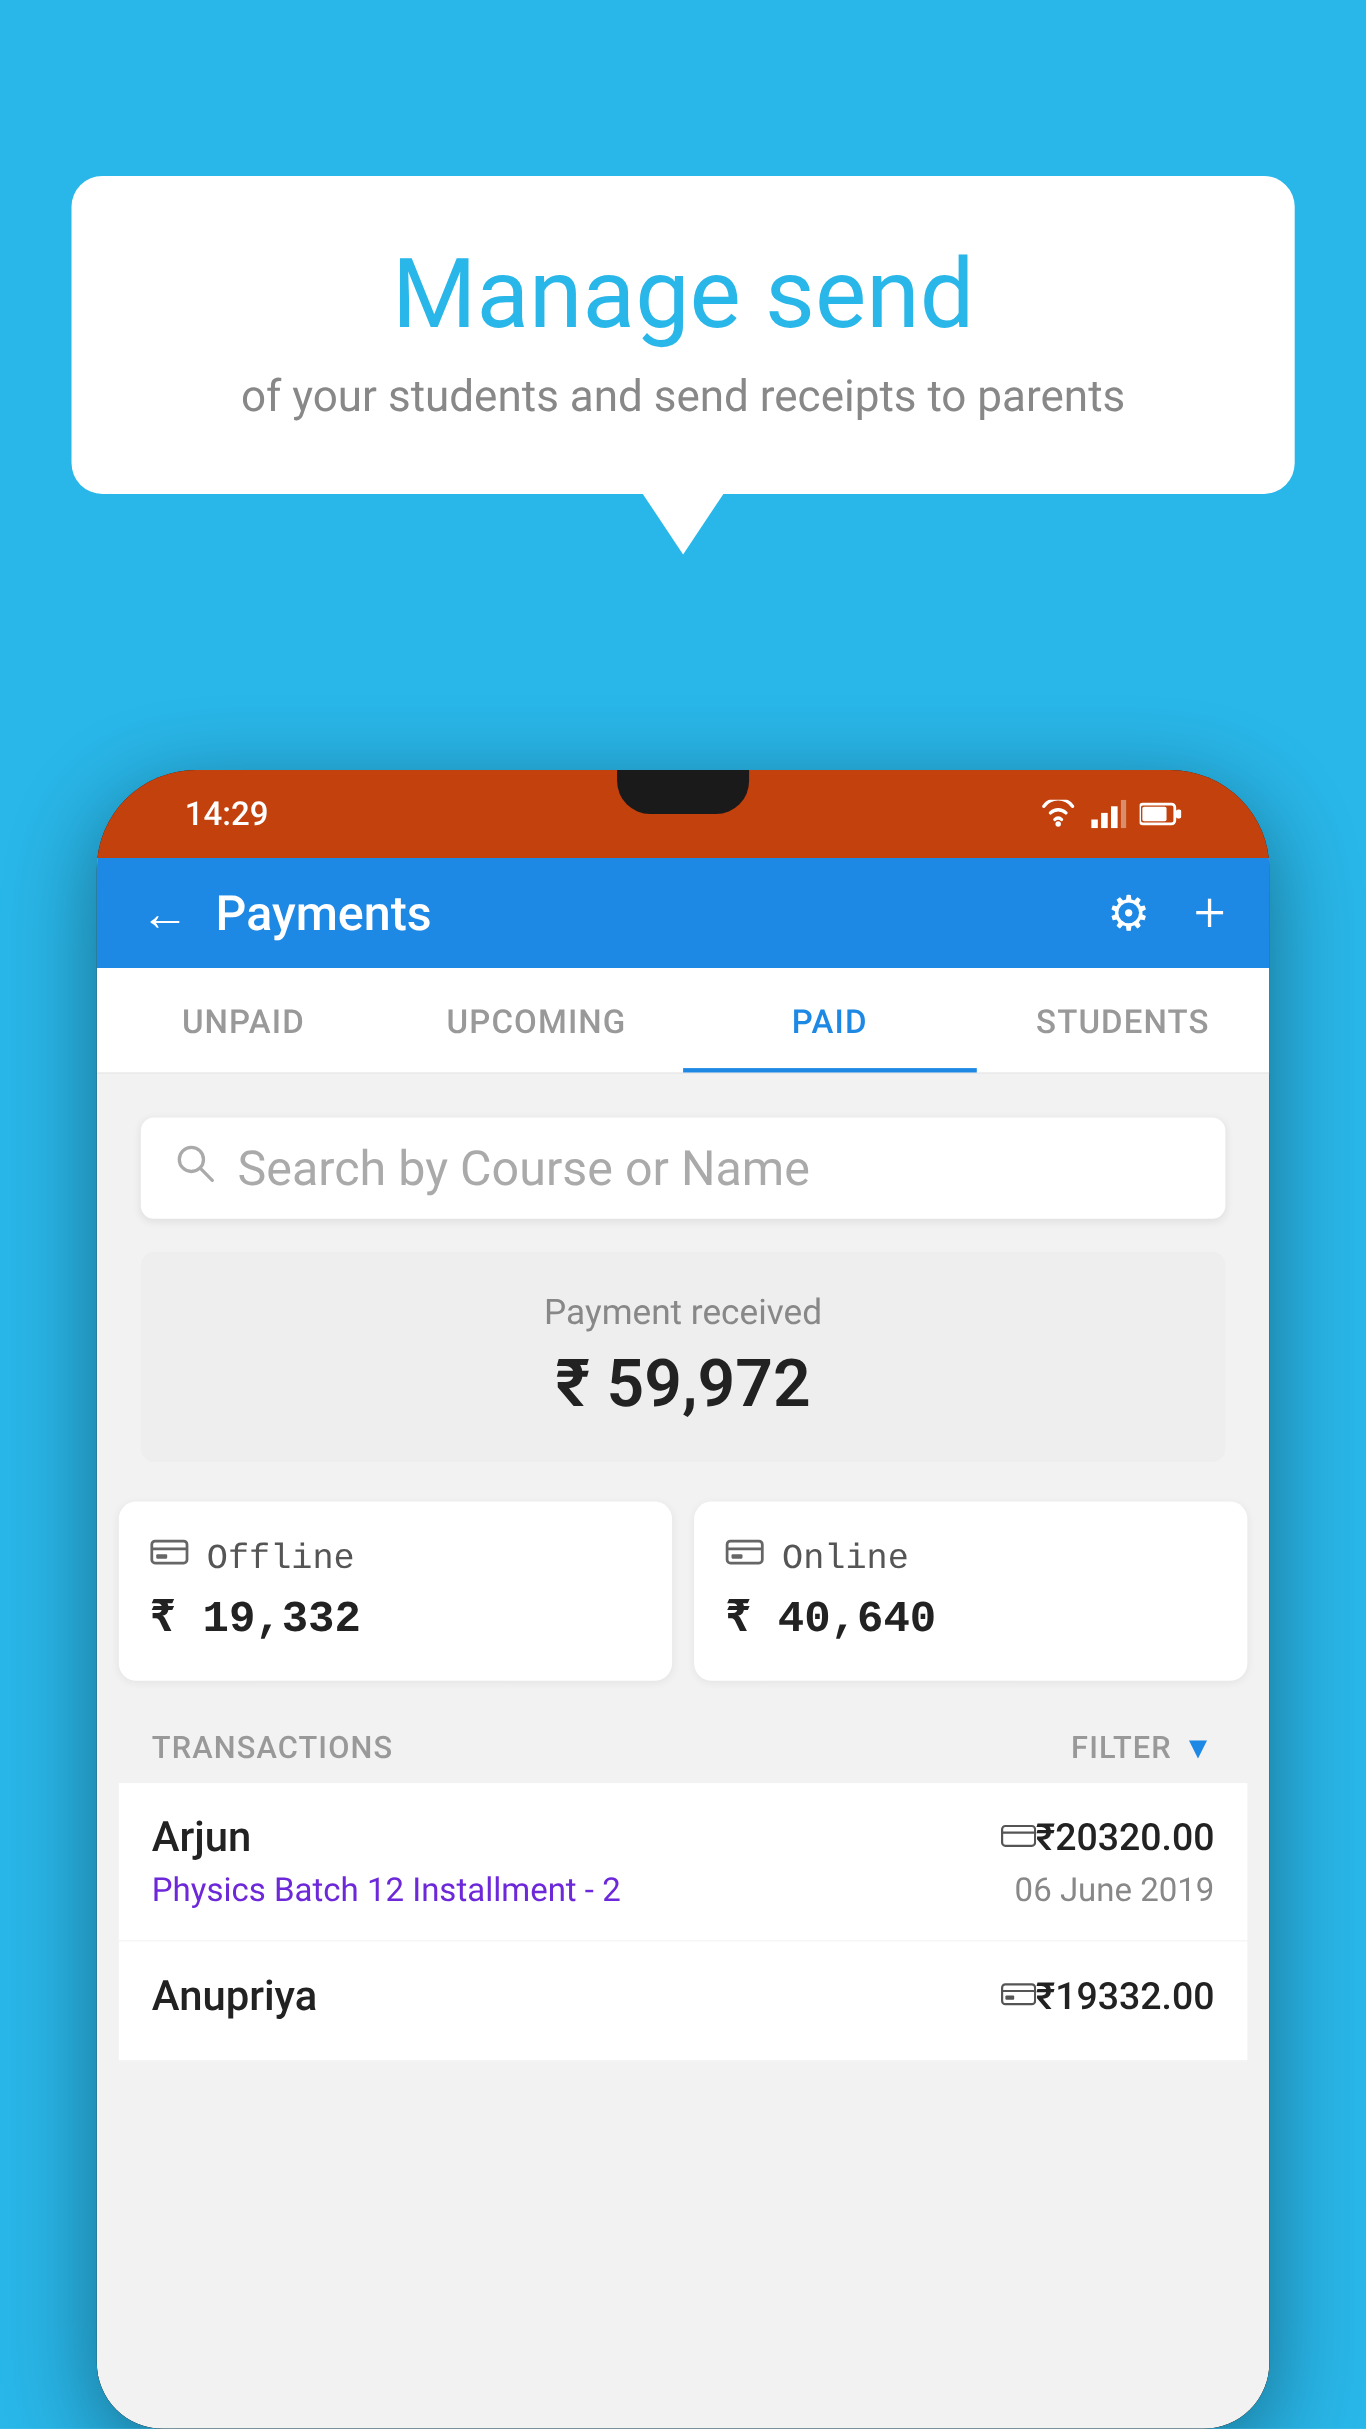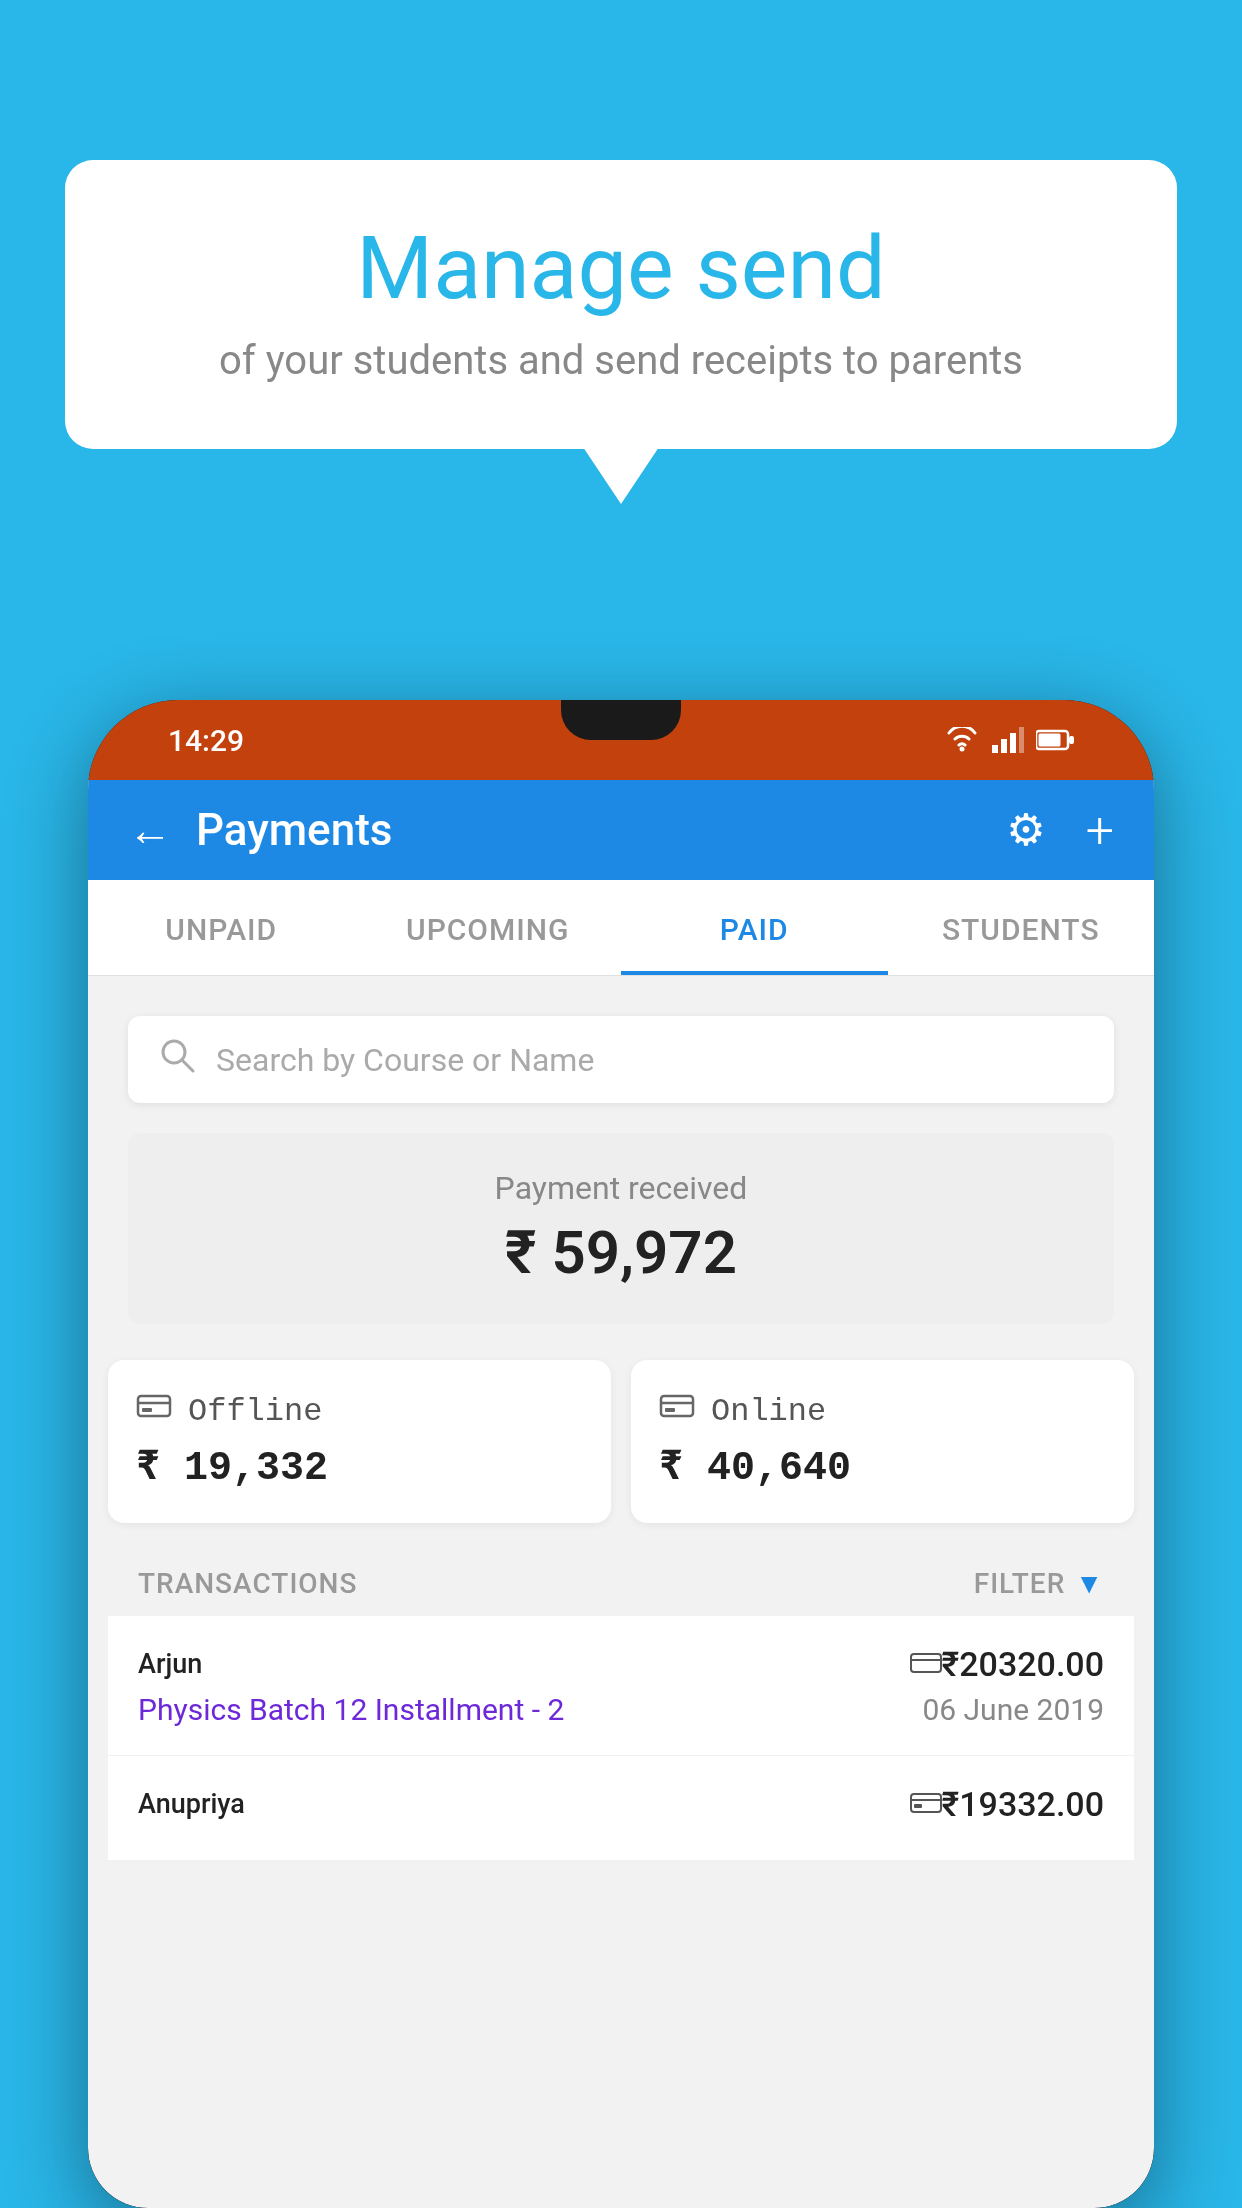--- a/index.html
+++ b/index.html
@@ -184,21 +184,21 @@
       align-items: center;
       gap: 20px;
       box-shadow: 0 2px 8px rgba(0,0,0,0.08);
     }
     .search-icon-wrap {
       color: #aaa;
       font-size: 38px;
     }
     .search-input-placeholder {
       color: #aaa;
-      font-size: 32px;
+      font-size: 44px;
     }
 
     
     .payment-summary {
       background: #eeeeee;
       padding: 36px 30px;
       text-align: center;
       margin: 0 20px;
       border-radius: 12px;
     }
@@ -283,21 +283,21 @@
       border-bottom: 1px solid #f0f0f0;
       margin: 0 20px;
     }
     .transaction-top {
       display: flex;
       justify-content: space-between;
       align-items: center;
       margin-bottom: 8px;
     }
     .student-name {
-      font-size: 27px;
+      font-size: 38px;
       font-weight: 500;
       color: #222;
     }
     .amount-right {
       display: flex;
       align-items: center;
       gap: 0;
     }
     .payment-type-icon {
       color: #666;

